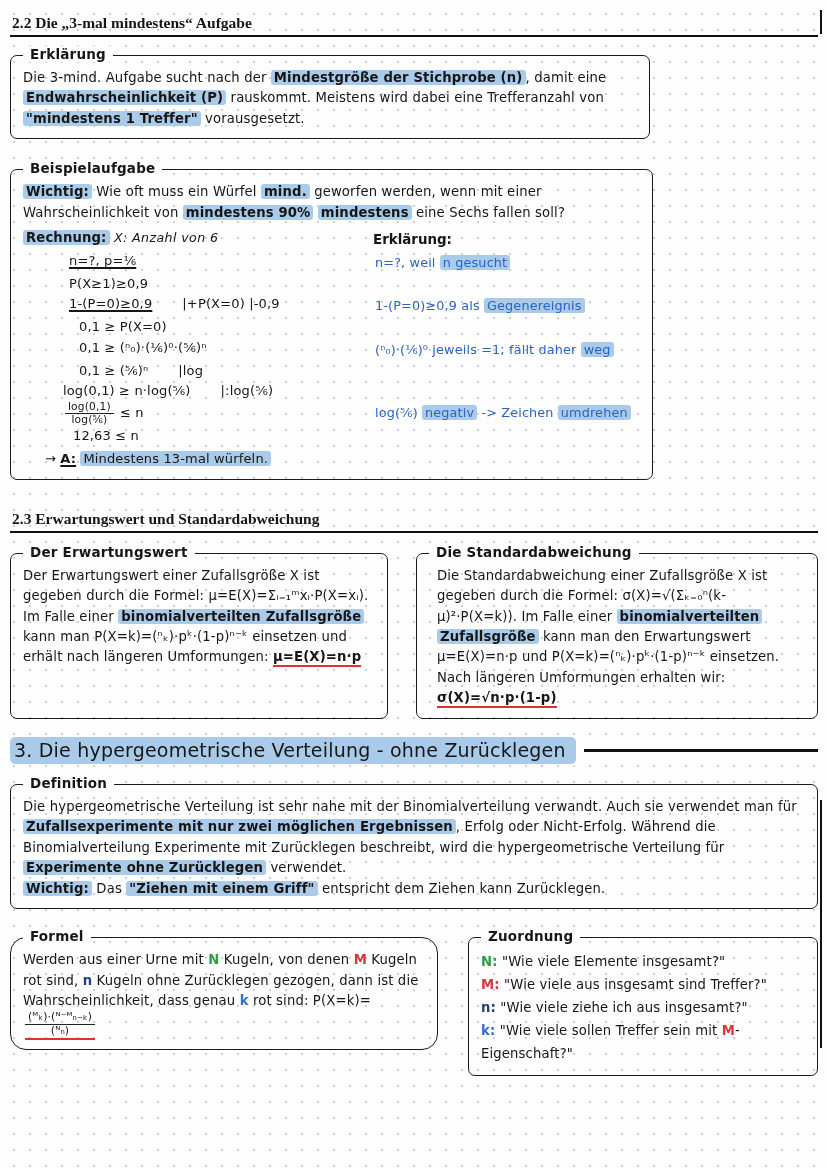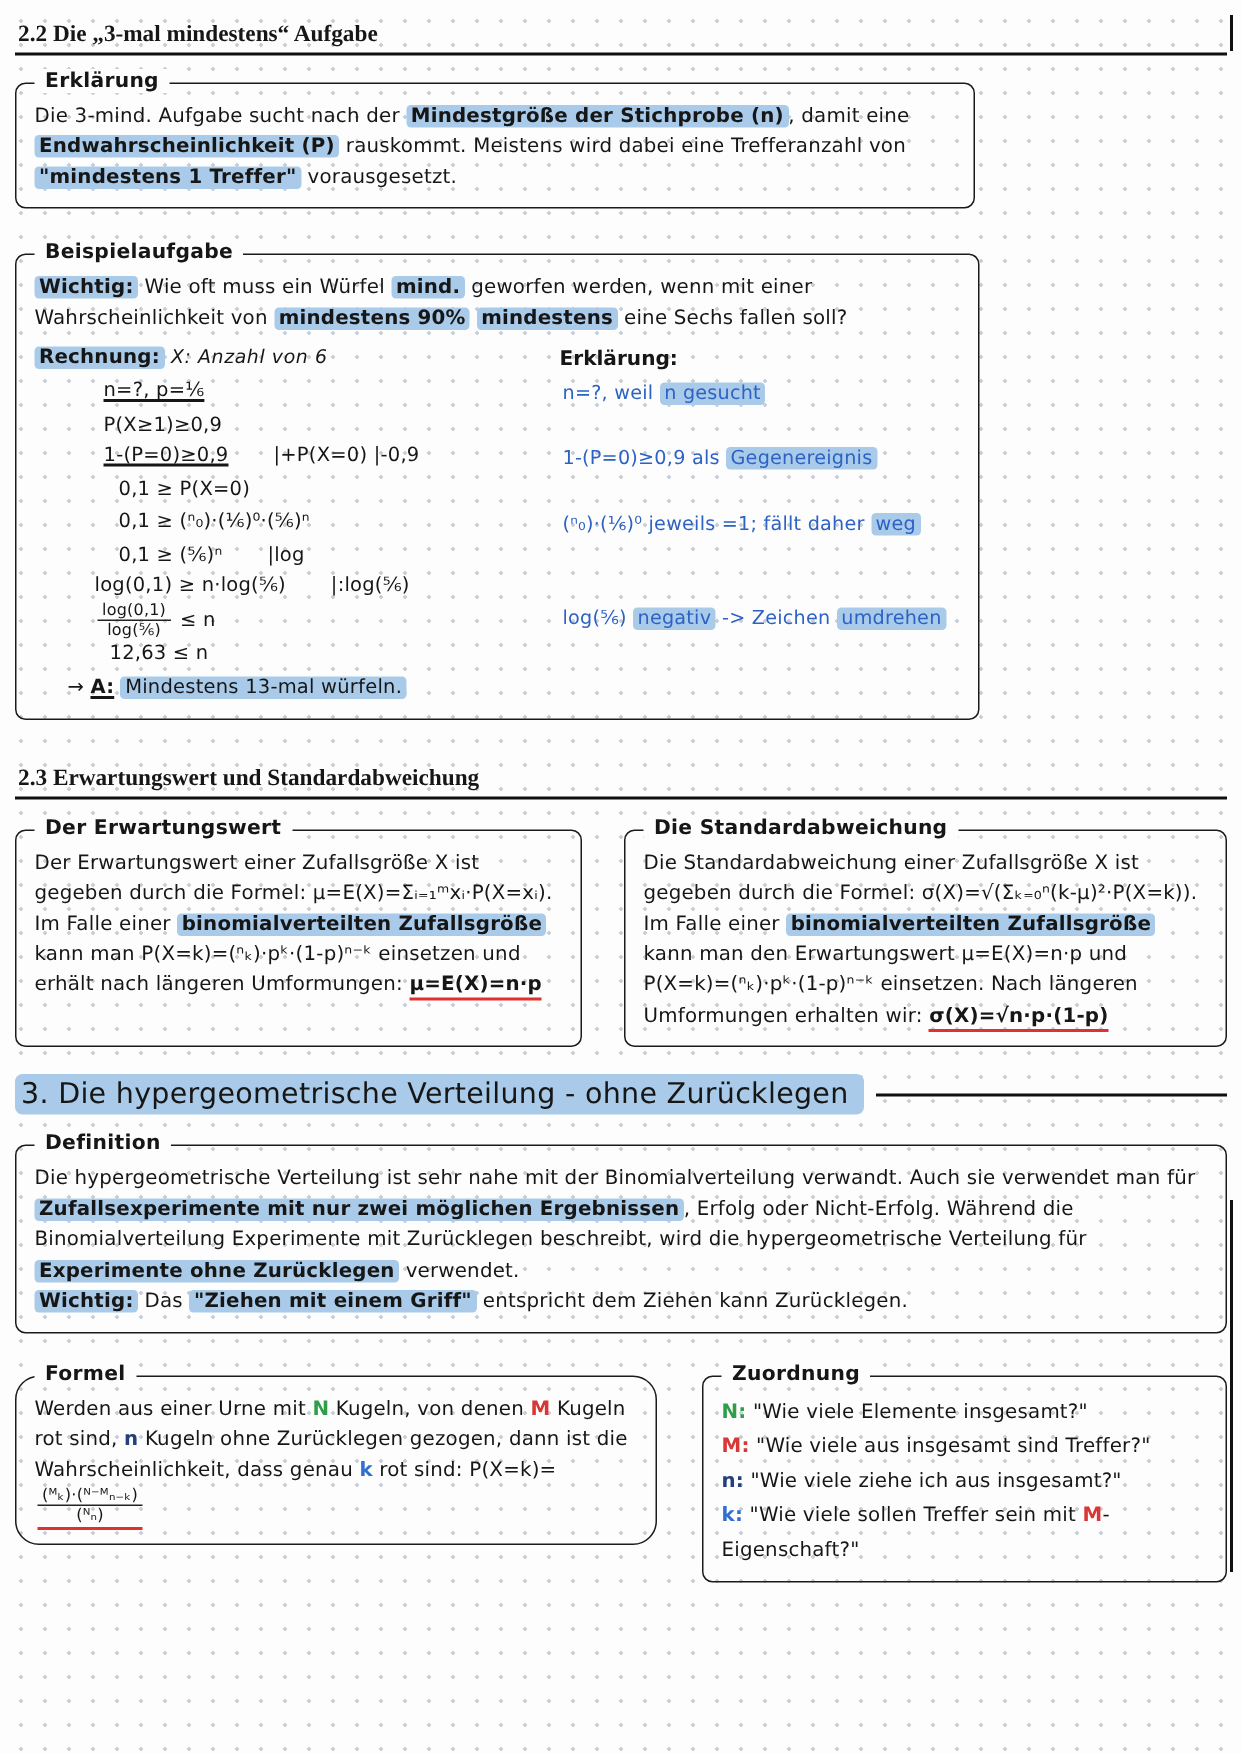--- a/index.html
+++ b/index.html
@@ -59,21 +59,21 @@
     padding:0 7px;
     font-weight:bold;
     font-size:13.5px;
     letter-spacing:0.2px;
     white-space:nowrap;
   }
   .erkl { margin-top:18px; width:640px; }
   .bsp  { margin-top:30px; width:643px; }
   .row23 { display:flex; gap:28px; margin-top:20px; }
   .ew { width:378px; }
-  .sd { flex:1; }
+  .sd { flex:1;padding-left:20px; }
   .def { margin-top:20px; width:808px; }
   .row3 { display:flex; gap:30px; margin-top:28px; align-items:flex-start; }
   .formel { width:428px;border-radius:16px; }
   .zuord { flex:1; }
   
   .rich { font-size:13.2px; line-height:1.55; letter-spacing:0.15px; }
   .hl { background:#a9cbe9; padding:0 3px; border-radius:3px; box-decoration-break:clone; -webkit-box-decoration-break:clone; }
   .b { font-weight:bold; }
   .u { text-decoration:underline; text-decoration-thickness:1.5px; text-underline-offset:2px; }
   .ink { color:#2d62c4; }

